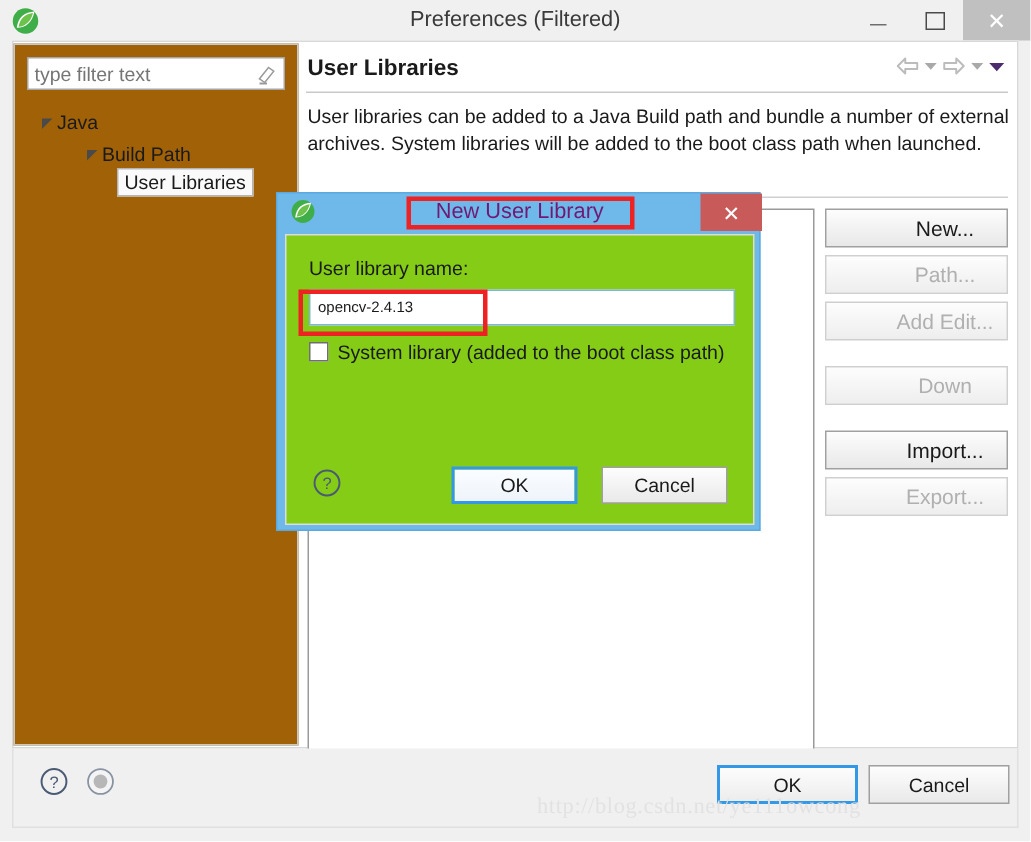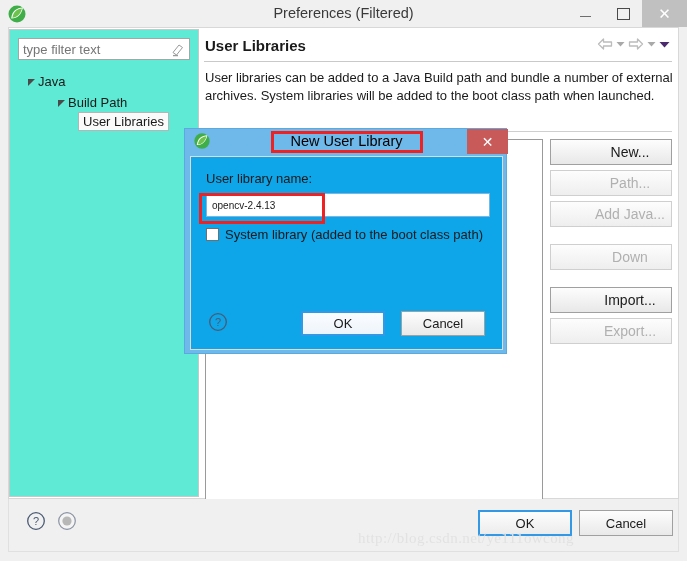--- a/index.html
+++ b/index.html
@@ -69,21 +69,21 @@
     position: absolute; left: 8px; top: 27px;
     width: 671px; height: 472px;
     background: #ffffff;
     border: 1px solid #d8d8d8;
   }
 
   
   .tree-panel {
     position: absolute; left: 9px; top: 29px;
     width: 190px; height: 468px;
-    background: #5eead4;
+    background: #a16207;
     border: 1px solid #c8c8c8;
   }
   .filter-box {
     position: absolute; left: 8px; top: 8px;
     width: 172px; height: 22px;
     border: 1px solid #a6a6a6;
     background: #ffffff;
     display: flex; align-items: center;
   }
   .filter-input {
@@ -230,34 +230,34 @@
   .dlg-title {
     position: absolute; left: 0; top: 0;
     width: 323px; height: 25px;
   }
   .dlg-logo { position: absolute; left: 8px; top: 3px; width: 18px; height: 18px; }
   .dlg-title-text {
     position: absolute; left: 0; top: 0;
     width: 323px; height: 25px; line-height: 25px;
     text-align: center;
     font-size: 14.5px;
-    color: #000000;
+    color: #701a75;
   }
   .dlg-close {
     position: absolute; right: 0; top: 0;
     width: 41px; height: 25px;
     background: #c95a5a;
     color: #ffffff;
     font-size: 14px;
     display: flex; align-items: center; justify-content: center;
   }
   .dlg-body {
     position: absolute; left: 5px; top: 27px;
     width: 313px; height: 194px;
-    background: #0ea5e9;
+    background: #84cc16;
     border: 1px solid #dcdcdc;
   }
   .dlg-label {
     position: absolute; left: 15px; top: 14px;
     font-size: 13px; color: #1a1a1a;
   }
   .dlg-input {
     position: absolute; left: 15px; top: 36px;
     width: 284px; height: 24px;
     border: 1px solid #7eb4e2;
@@ -395,21 +395,21 @@
 
     <div class="title-rule"></div>
     <div class="desc">User libraries can be added to a Java Build path and bundle a number of external archives. System libraries will be added to the boot class path when launched.</div>
     <div class="desc-rule"></div>
 
     <div class="list-area"></div>
 
     <div class="btn-col">
       <div class="sbtn enabled">New...</div>
       <div class="sbtn">Path...</div>
-      <div class="sbtn">Add Java...</div>
+      <div class="sbtn">Add Edit...</div>
       <div class="gap"></div>
       <div class="sbtn">Down</div>
       <div class="gap"></div>
       <div class="sbtn enabled">Import...</div>
       <div class="sbtn">Export...</div>
     </div>
   </div>
 
   <div class="bottom">
     <span class="help-icon">

